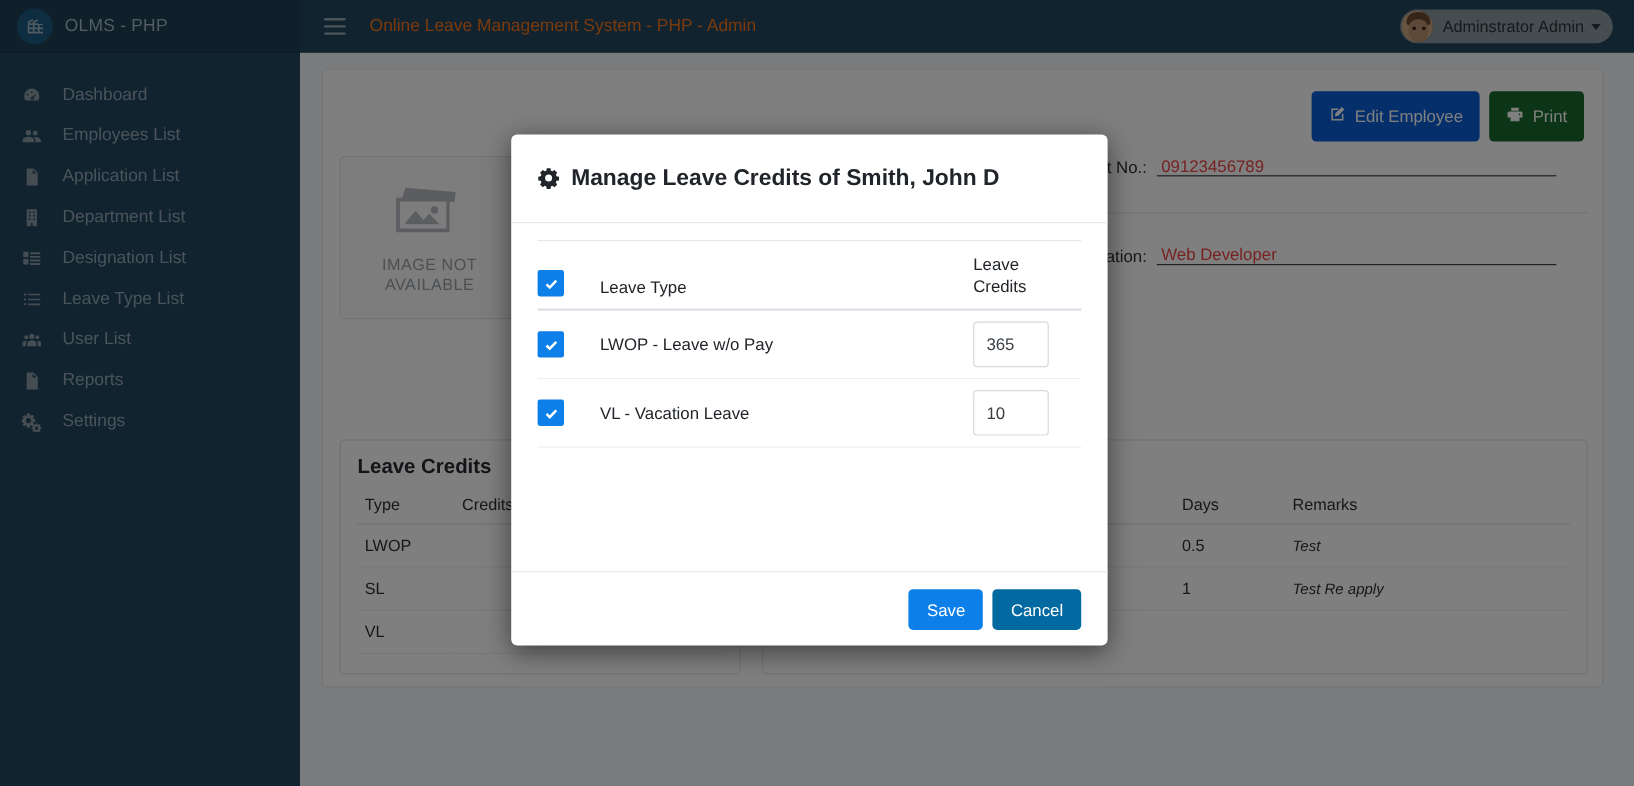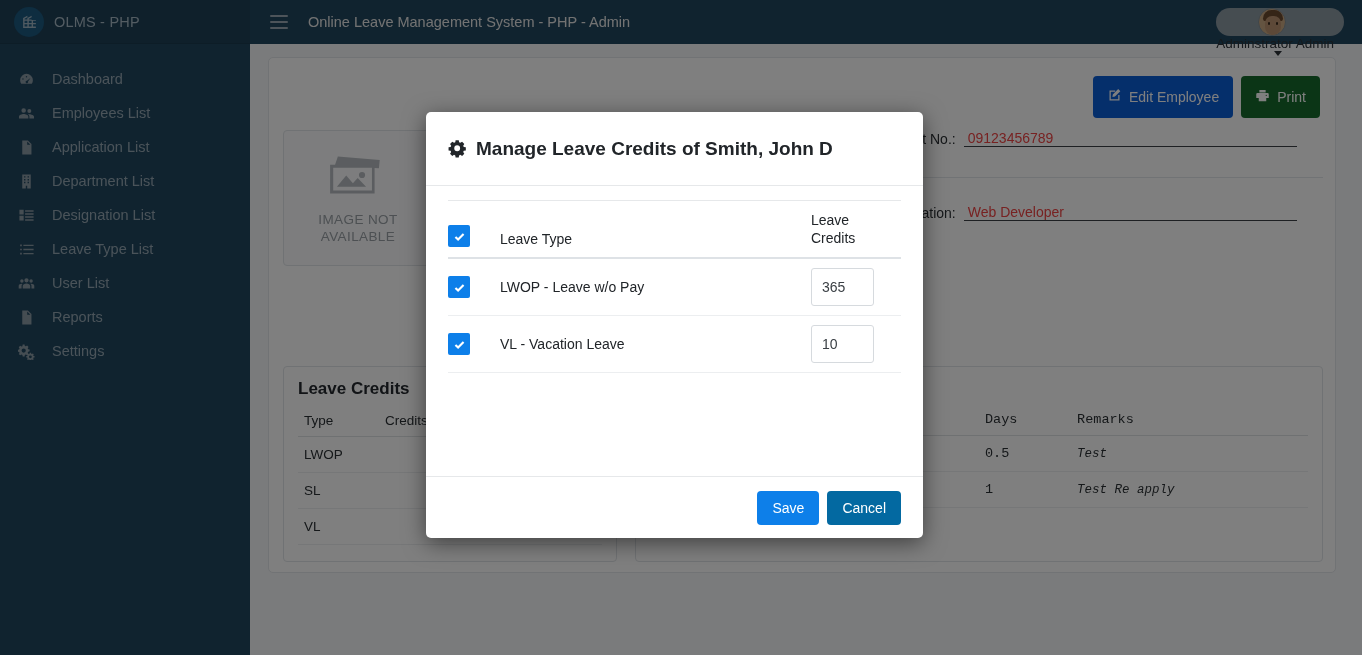--- a/index.html
+++ b/index.html
@@ -60,30 +60,29 @@
     background: #21475f;
     display: flex; align-items: center;
     z-index: 5;
   }
   .hamburger {
     width: 18px; height: 14px; margin-left: 20px; margin-right: 20px;
     display: flex; flex-direction: column; justify-content: space-between;
     cursor: pointer;
   }
   .hamburger span { display: block; height: 2.4px; background: #9aa9b4; border-radius: 1px; }
-  .topbar-title { color: #e5e5e5; font-size: 14.5px; }
+  .topbar-title { color: #f97316; font-size: 14.5px; }
   .topbar-spacer { flex: 1 1 auto; }
   .user-chip {
     display: flex; align-items: center;
     background: #8d9aa3;
     border-radius: 16px;
     height: 28px; margin-right: 18px;
     padding-right: 10px;
     cursor: pointer;
-    flex-direction: column;
   }
   .avatar {
     width: 28px; height: 28px; border-radius: 50%;
     background: #c9a882; overflow: hidden; position: relative;
     flex: 0 0 28px; margin-right: 7px;
     border: 1px solid #7f8d96;
   }
   .avatar .hair { position: absolute; left: 4px; top: 1px; width: 20px; height: 11px; background: #6b4a2f; border-radius: 10px 10px 3px 3px; }
   .avatar .face { position: absolute; left: 6px; top: 7px; width: 16px; height: 19px; background: #bb9270; border-radius: 8px 8px 9px 9px; }
   .avatar .eyeL, .avatar .eyeR { position: absolute; top: 13px; width: 2.6px; height: 2.6px; background: #3a2a1c; border-radius: 50%; }
@@ -147,21 +146,21 @@
     margin-right: 26px;
   }
   .field-sep { width: 100%; border-top: 1px solid #e3e6ea; margin: 0 0 26px 0; }
 
   .panels { position: absolute; left: 14px; top: 308px; width: 1040px; display: flex; gap: 18px; }
   .panel {
     border: 1px solid #e1e4e8; border-radius: 4px;
     padding: 12px 14px 16px 14px;
   }
   .panel-credits { width: 334px; }
-  .panel-history { flex: 1 1 auto; font-family: Liberation Mono, monospace; }
+  .panel-history { flex: 1 1 auto; }
   .panel-title { font-size: 17px; font-weight: bold; color: #24292e; margin-bottom: 6px; }
   table.tbl { width: 100%; border-collapse: collapse; }
   table.tbl th {
     text-align: left; font-size: 13.5px; font-weight: normal; color: #2b3034;
     padding: 8px 6px; border-bottom: 1px solid #dfe2e5;
   }
   table.tbl td {
     font-size: 13.5px; color: #2b3034;
     padding: 10px 6px; border-bottom: 1px solid #eceef0;
   }

